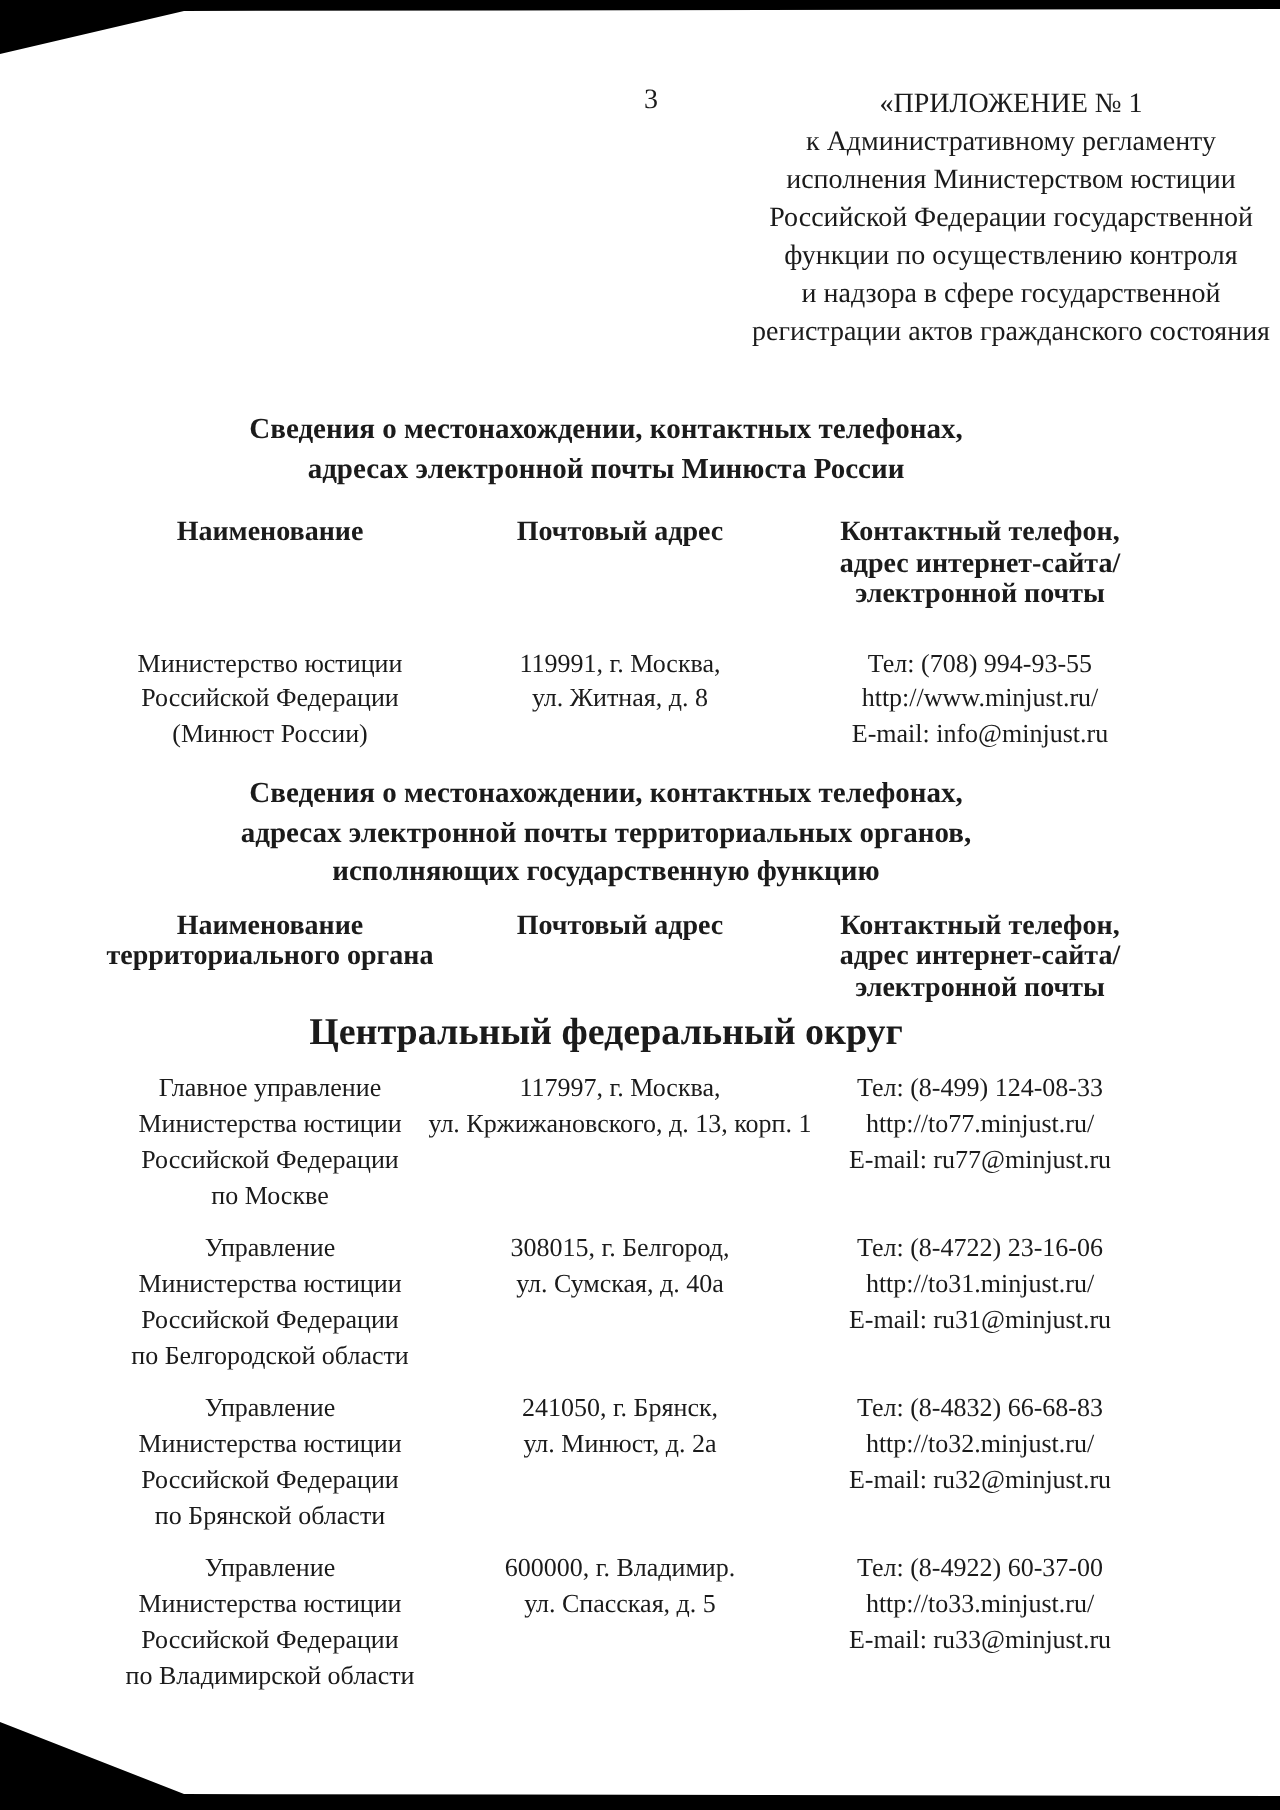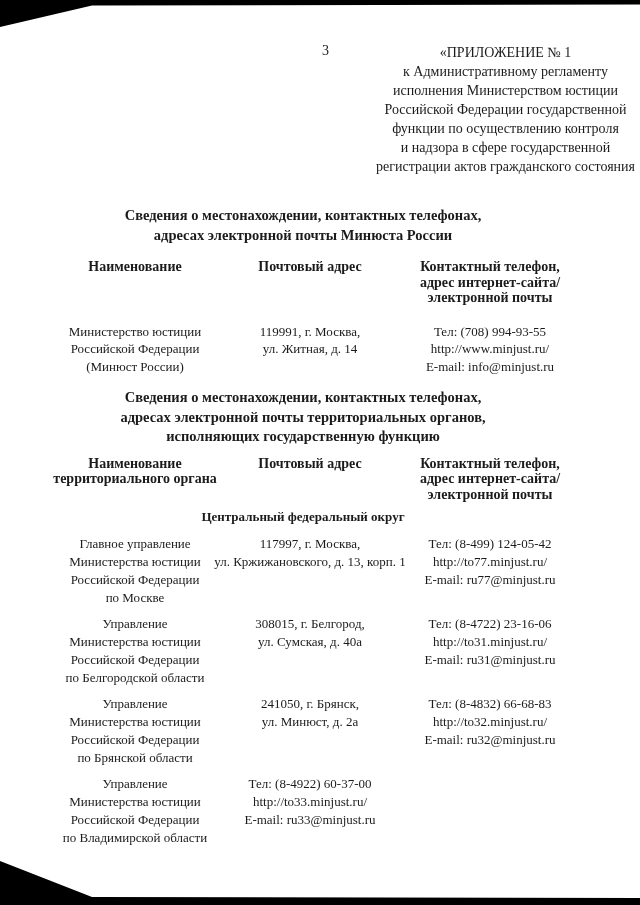--- a/index.html
+++ b/index.html
@@ -63,21 +63,21 @@
     display:block;
     width:max-content;
     max-width:none;
     text-align:center;
     white-space:pre;
   }
 
   .district-heading {
     margin-top:6px;
     text-align:center;
-    font-size:13px;
+    font-size:19px;
     font-weight:bold;
     line-height:18px;
   }
 
   .territorial-rows { margin-top:9px; }
   .territorial-rows .tbl-row { line-height:18px; margin-bottom:8px; }
 </style>
 </head>
 <body>
 
@@ -120,21 +120,21 @@
   </div>
 
   <div class="tbl-row ministry">
     <div class="cell">
       <span>Министерство юстиции
 Российской Федерации
 (Минюст России)</span>
     </div>
     <div class="cell">
       <span>119991, г. Москва,
-ул. Житная, д. 14</span>
+ул. Житная, д. 8</span>
     </div>
     <div class="cell">
       <span>Тел: (708) 994-93-55
 http://www.minjust.ru/
 E-mail: info@minjust.ru</span>
     </div>
   </div>
 
   <div class="section-title second">Сведения о местонахождении, контактных телефонах,
 адресах электронной почты территориальных органов,
@@ -164,21 +164,21 @@
         <span>Главное управление
 Министерства юстиции
 Российской Федерации
 по Москве</span>
       </div>
       <div class="cell">
         <span>117997, г. Москва,
 ул. Кржижановского, д. 13, корп. 1</span>
       </div>
       <div class="cell">
-        <span>Тел: (8-499) 124-05-42
+        <span>Тел: (8-499) 124-08-33
 http://to77.minjust.ru/
 E-mail: ru77@minjust.ru</span>
       </div>
     </div>
 
     <div class="tbl-row">
       <div class="cell">
         <span>Управление
 Министерства юстиции
 Российской Федерации
@@ -214,20 +214,24 @@
     </div>
 
     <div class="tbl-row">
       <div class="cell">
         <span>Управление
 Министерства юстиции
 Российской Федерации
 по Владимирской области</span>
       </div>
       <div class="cell">
+        <span>600000, г. Владимир.
+ул. Спасская, д. 5</span>
+      </div>
+      <div class="cell">
         <span>Тел: (8-4922) 60-37-00
 http://to33.minjust.ru/
 E-mail: ru33@minjust.ru</span>
       </div>
     </div>
 
   </div>
 </div>
 
 </body></html>

